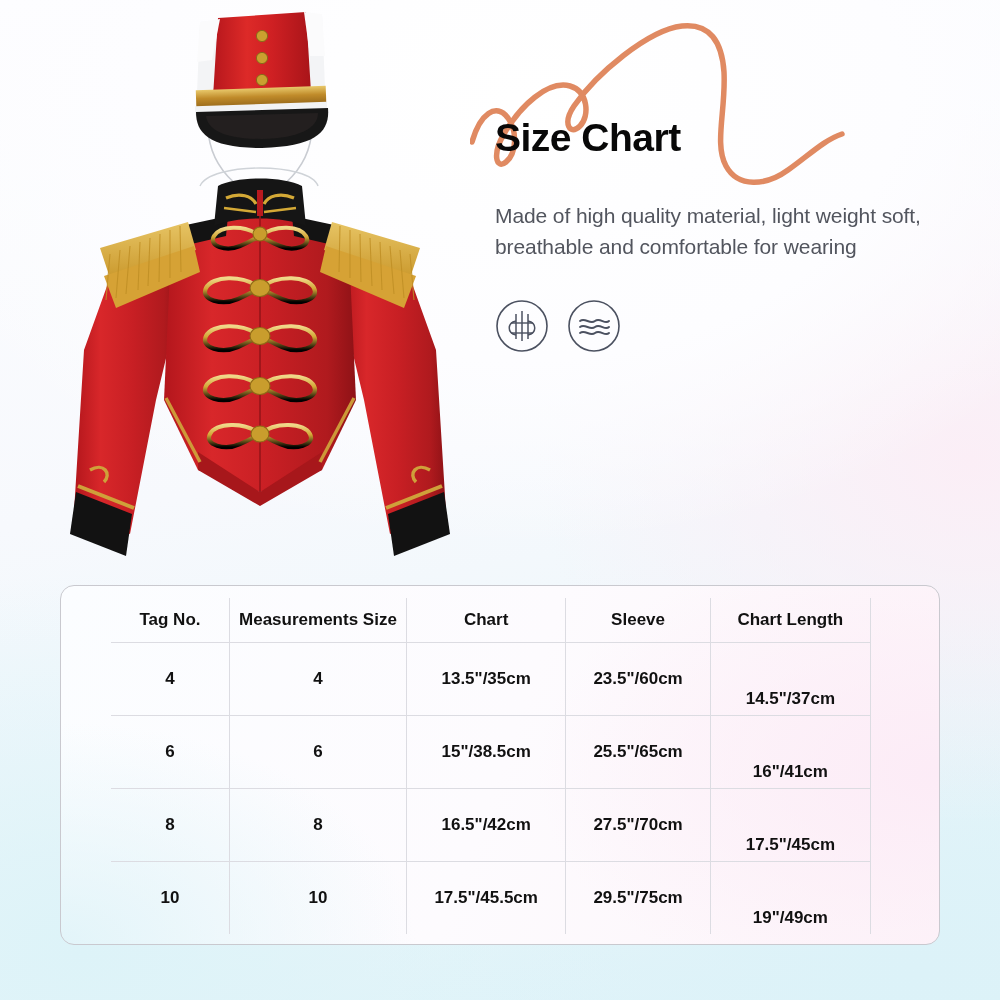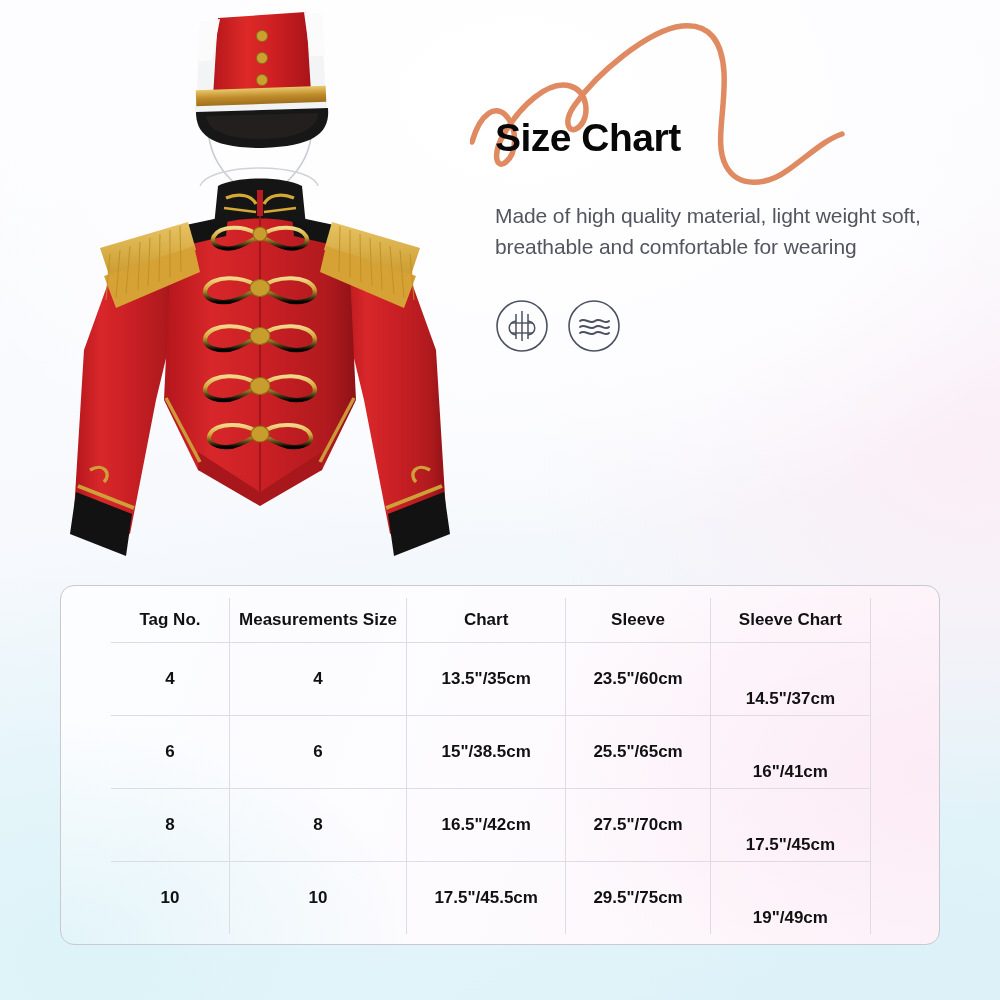--- a/index.html
+++ b/index.html
@@ -337,21 +337,21 @@
           <col class="c-len">
           <col class="c-chest">
           <col class="c-sleeve">
       </colgroup>
       <thead>
         <tr>
           <th>Tag No.</th>
           <th>Measurements Size</th>
           <th>Chart</th>
           <th>Sleeve</th>
-          <th>Sleeve Chart</th>
+          <th>Chart Length</th>
         </tr>
       </thead>
       <tbody>
         <tr>
           <td>4</td>
           <td>4</td>
           <td>13.5"/35cm</td>
           <td>23.5"/60cm</td>
           <td class="sleeve">14.5"/37cm</td>
         </tr>

